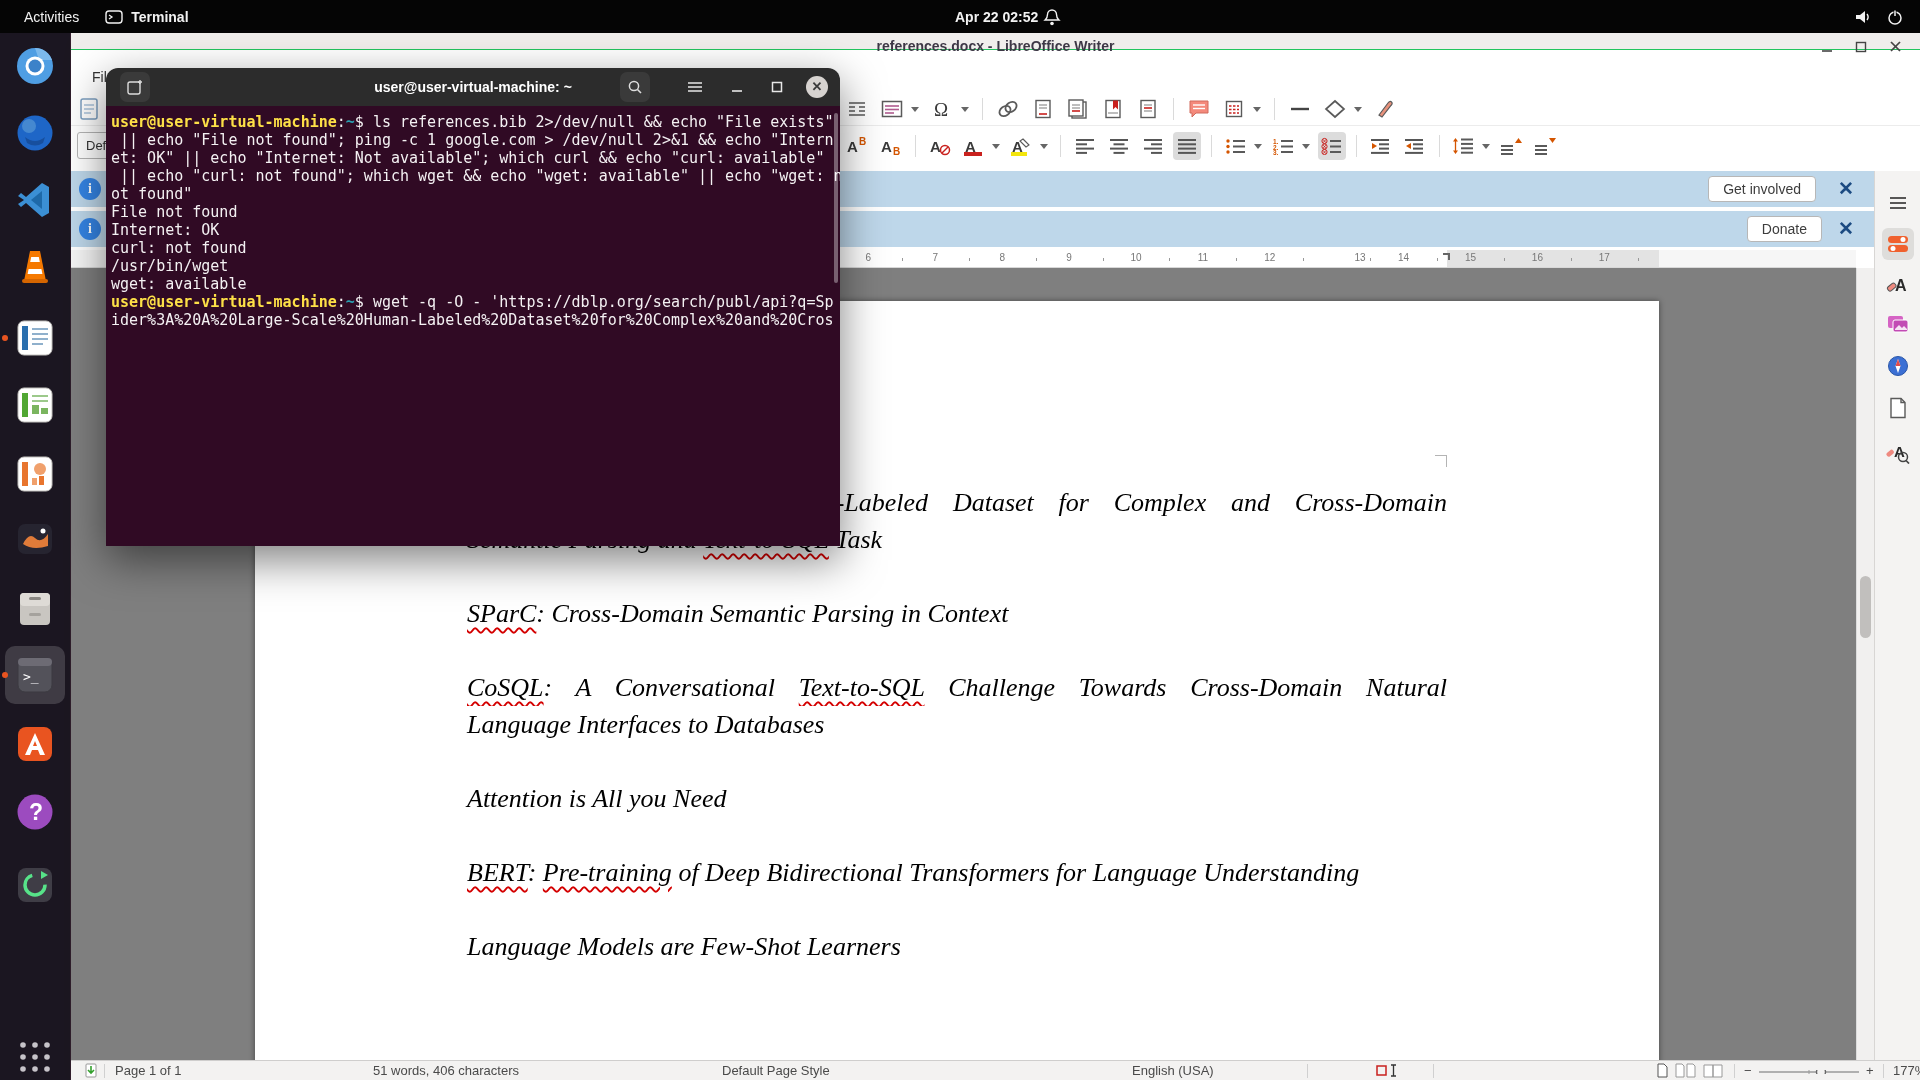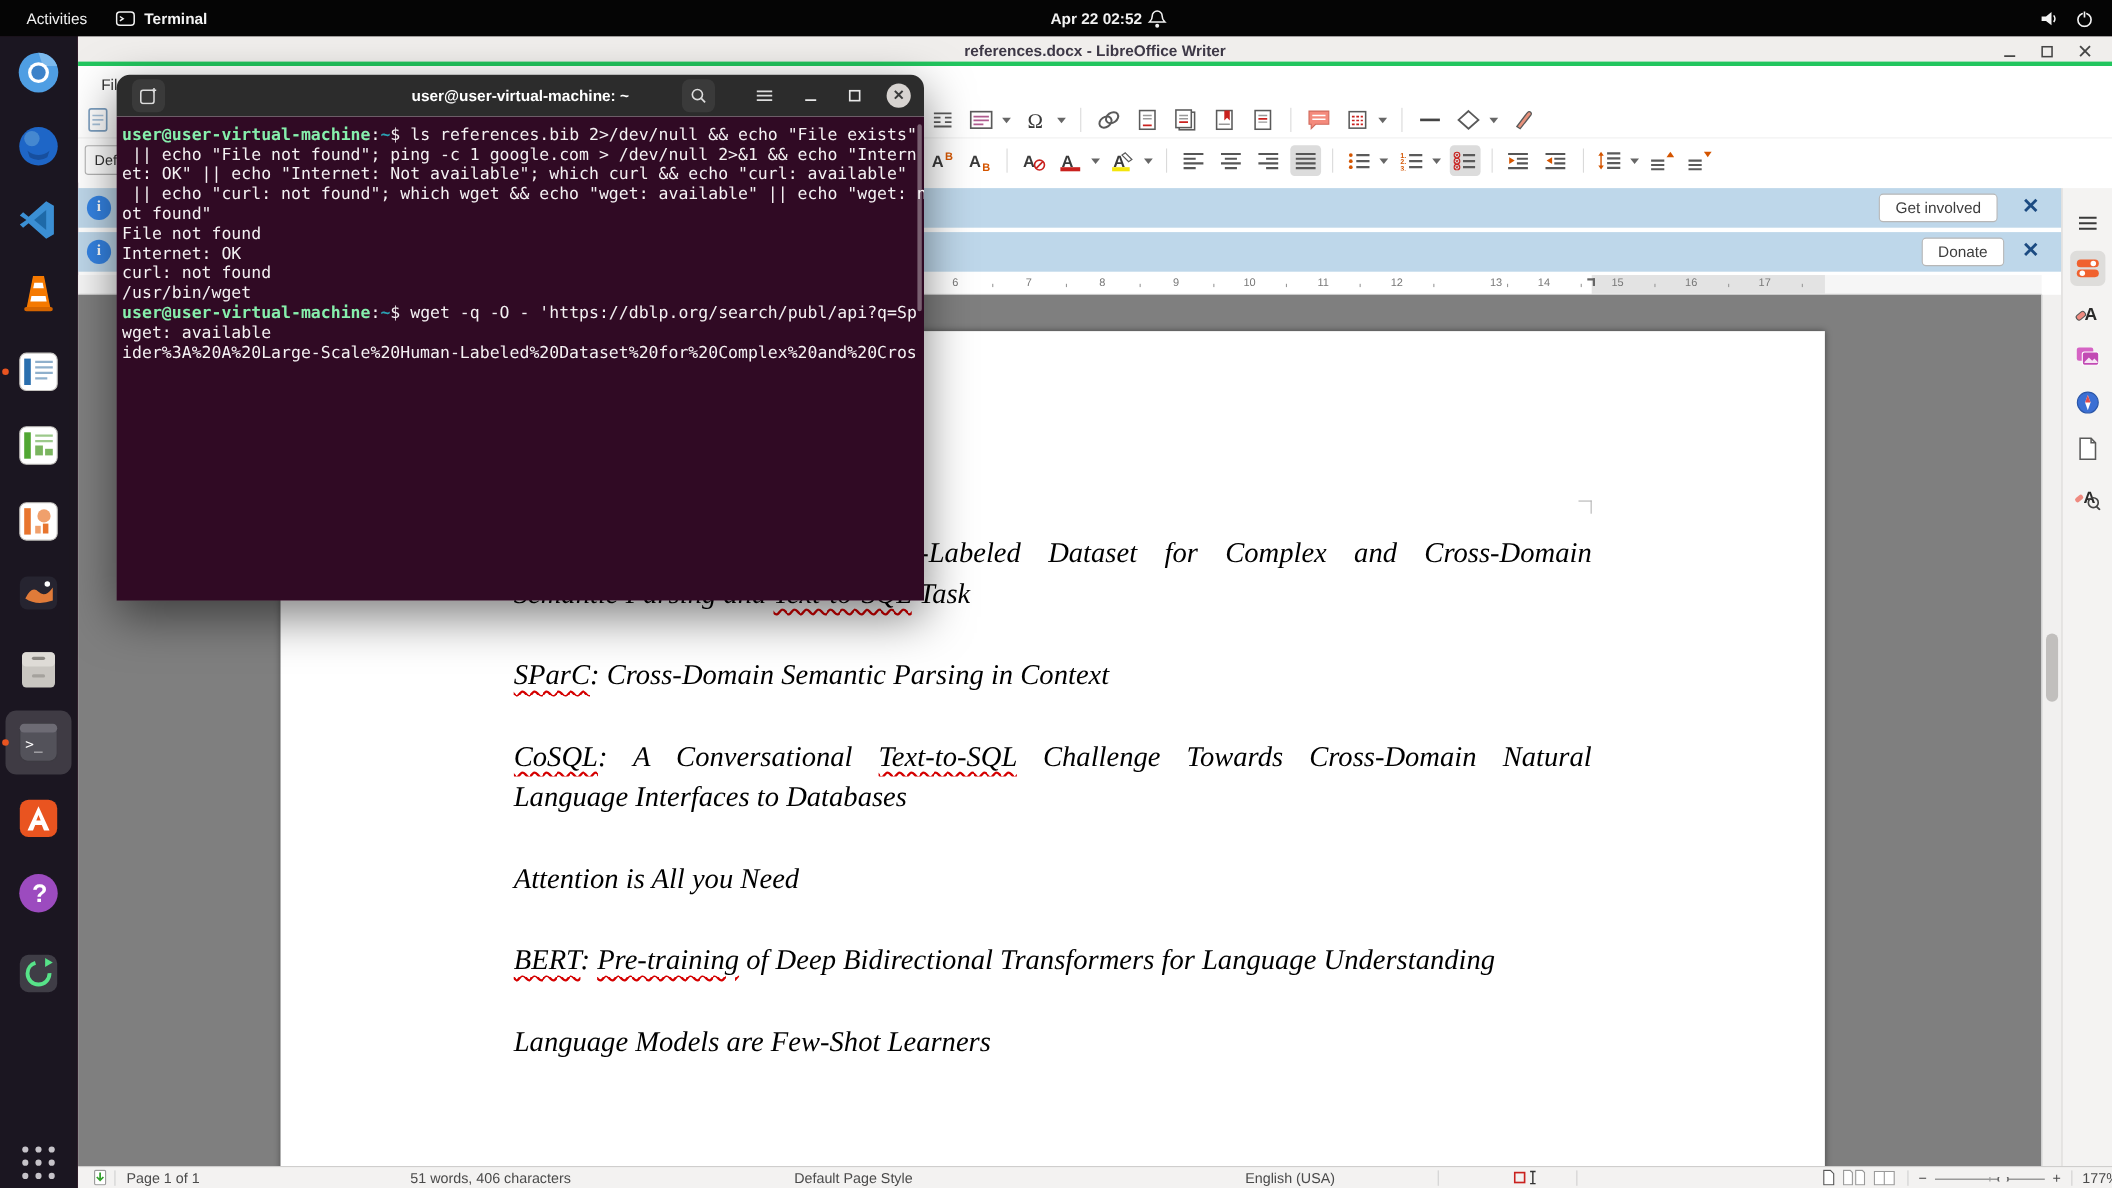--- a/index.html
+++ b/index.html
@@ -15,21 +15,21 @@
 
   
   #dock { position:absolute; left:0; top:33px; width:70px; height:1047px; background:rgba(26,22,32,0.96); z-index:90; }
   .dock-item { position:absolute; left:11px; width:48px; height:48px; display:flex; align-items:center; justify-content:center; }
   .dock-item .tile-hl { position:absolute; left:-6px; top:-5px; width:60px; height:58px; background:rgba(255,255,255,0.16); border-radius:10px; }
   .dock-dot { position:absolute; left:-9px; top:21px; width:6px; height:6px; border-radius:50%; background:#e95420; }
   #show-apps { position:absolute; left:11px; top:1000px; width:48px; height:48px; display:flex; align-items:center; justify-content:center; }
 
   
   #writer { position:absolute; left:71px; top:33px; width:1849px; height:1047px; background:#fff; z-index:10; box-shadow:0 4px 18px rgba(0,0,0,.4); }
-  #w-titlebar { position:absolute; left:0; top:0; width:100%; height:27px; background:#f0eeec; border-bottom:4px solid #22c55e; }
+  #w-titlebar { position:absolute; left:0; top:0; width:100%; height:17px; background:#f0eeec; border-bottom:1px solid #22c55e; }
   #w-title { position:absolute; left:0; right:0; top:0; height:27px; text-align:center; line-height:27px; font-weight:bold; font-size:14px; color:#3d3846; }
   #w-controls { position:absolute; right:18px; top:0; height:27px; display:flex; align-items:center; gap:22px; color:#454545; }
   #w-menubar { position:absolute; left:0; top:27px; width:100%; height:33px; background:#fff; }
   #w-menu-file { position:absolute; left:15px; top:7px; font-size:14px; color:#333; padding:2px 6px; }
   .toolbar { position:absolute; left:0; width:100%; background:#fff; display:flex; align-items:center; }
   #w-toolbar1 { top:60px; height:33px; border-bottom:1px solid #ececec; padding-left:772px; gap:7px; }
   #w-toolbar2 { top:93px; height:40px; padding-left:772px; gap:6px; }
   .tbi { position:relative; width:28px; height:28px; display:flex; align-items:center; justify-content:center; border-radius:4px; flex:0 0 auto; }
   .tbi.active { background:#dcdcdc; }
   .tb-sep { width:1px; height:22px; background:#dadada; margin:0 4px; flex:0 0 auto; }
@@ -82,21 +82,21 @@
   #t-titlebar { position:absolute; left:0; top:0; width:100%; height:38px; background:#2c2c2c; border-radius:12px 12px 0 0; }
   #t-title { position:absolute; left:0; right:0; top:0; height:38px; text-align:center; line-height:38px; color:#fff; font-weight:bold; font-size:14px; }
   .t-btn { position:absolute; top:4px; width:30px; height:30px; background:#3a3a3a; border-radius:7px; display:flex; align-items:center; justify-content:center; color:#eee; }
   #t-newtab { left:14px; }
   #t-search { left:514px; } #t-menu { left:574px; background:none; }
   .t-ctl { position:absolute; top:4px; width:30px; height:30px; display:flex; align-items:center; justify-content:center; color:#e8e8e8; }
   #t-min { left:616px; } #t-max { left:656px; }
   #t-close { left:696px; } #t-close .circ { width:22px; height:22px; border-radius:50%; background:#d7d3d0; color:#3a3a3a; font-size:13px; font-weight:bold; text-align:center; line-height:22px; }
   #t-body { position:absolute; left:0; top:38px; width:100%; height:440px; background:#300a24; padding:7px 0 0 5px; overflow:hidden; }
   .t-line { white-space:pre; font-family:"DejaVu Sans Mono",monospace; font-size:15px; line-height:18px; color:#f4f1f3; }
-  .p-user { color:#86efac; font-weight:bold; }
+  .p-user { color:#fde047; font-weight:bold; }
   .p-path { color:#2aa1b3; font-weight:bold; }
   #t-scroll { position:absolute; right:2px; top:45px; width:4px; height:170px; background:rgba(255,255,255,.35); border-radius:2px; }
 
   svg { display:block; }
 </style>
 </head>
 <body>
 
 <div id="topbar">
   <div class="tb-left">
@@ -764,18 +764,18 @@
   <div id="t-body">
       <div class="t-line"><span class="p-user">user@user-virtual-machine</span><span>:</span><span class="p-path">~</span><span>$ ls references.bib 2&gt;/dev/null &amp;&amp; echo "File exists"</span></div>
       <div class="t-line"><span> || echo "File not found"; ping -c 1 google.com &gt; /dev/null 2&gt;&amp;1 &amp;&amp; echo "Intern</span></div>
       <div class="t-line"><span>et: OK" || echo "Internet: Not available"; which curl &amp;&amp; echo "curl: available"</span></div>
       <div class="t-line"><span> || echo "curl: not found"; which wget &amp;&amp; echo "wget: available" || echo "wget: n</span></div>
       <div class="t-line"><span>ot found"</span></div>
       <div class="t-line"><span>File not found</span></div>
       <div class="t-line"><span>Internet: OK</span></div>
       <div class="t-line"><span>curl: not found</span></div>
       <div class="t-line"><span>/usr/bin/wget</span></div>
+      <div class="t-line"><span>wget: available</span></div>
       <div class="t-line"><span class="p-user">user@user-virtual-machine</span><span>:</span><span class="p-path">~</span><span>$ wget -q -O - 'https://dblp.org/search/publ/api?q=Sp</span></div>
-      <div class="t-line"><span>wget: available</span></div>
       <div class="t-line"><span>ider%3A%20A%20Large-Scale%20Human-Labeled%20Dataset%20for%20Complex%20and%20Cros</span></div>
     </div>
   <div id="t-scroll"></div>
 </div>
 
 </body></html>

